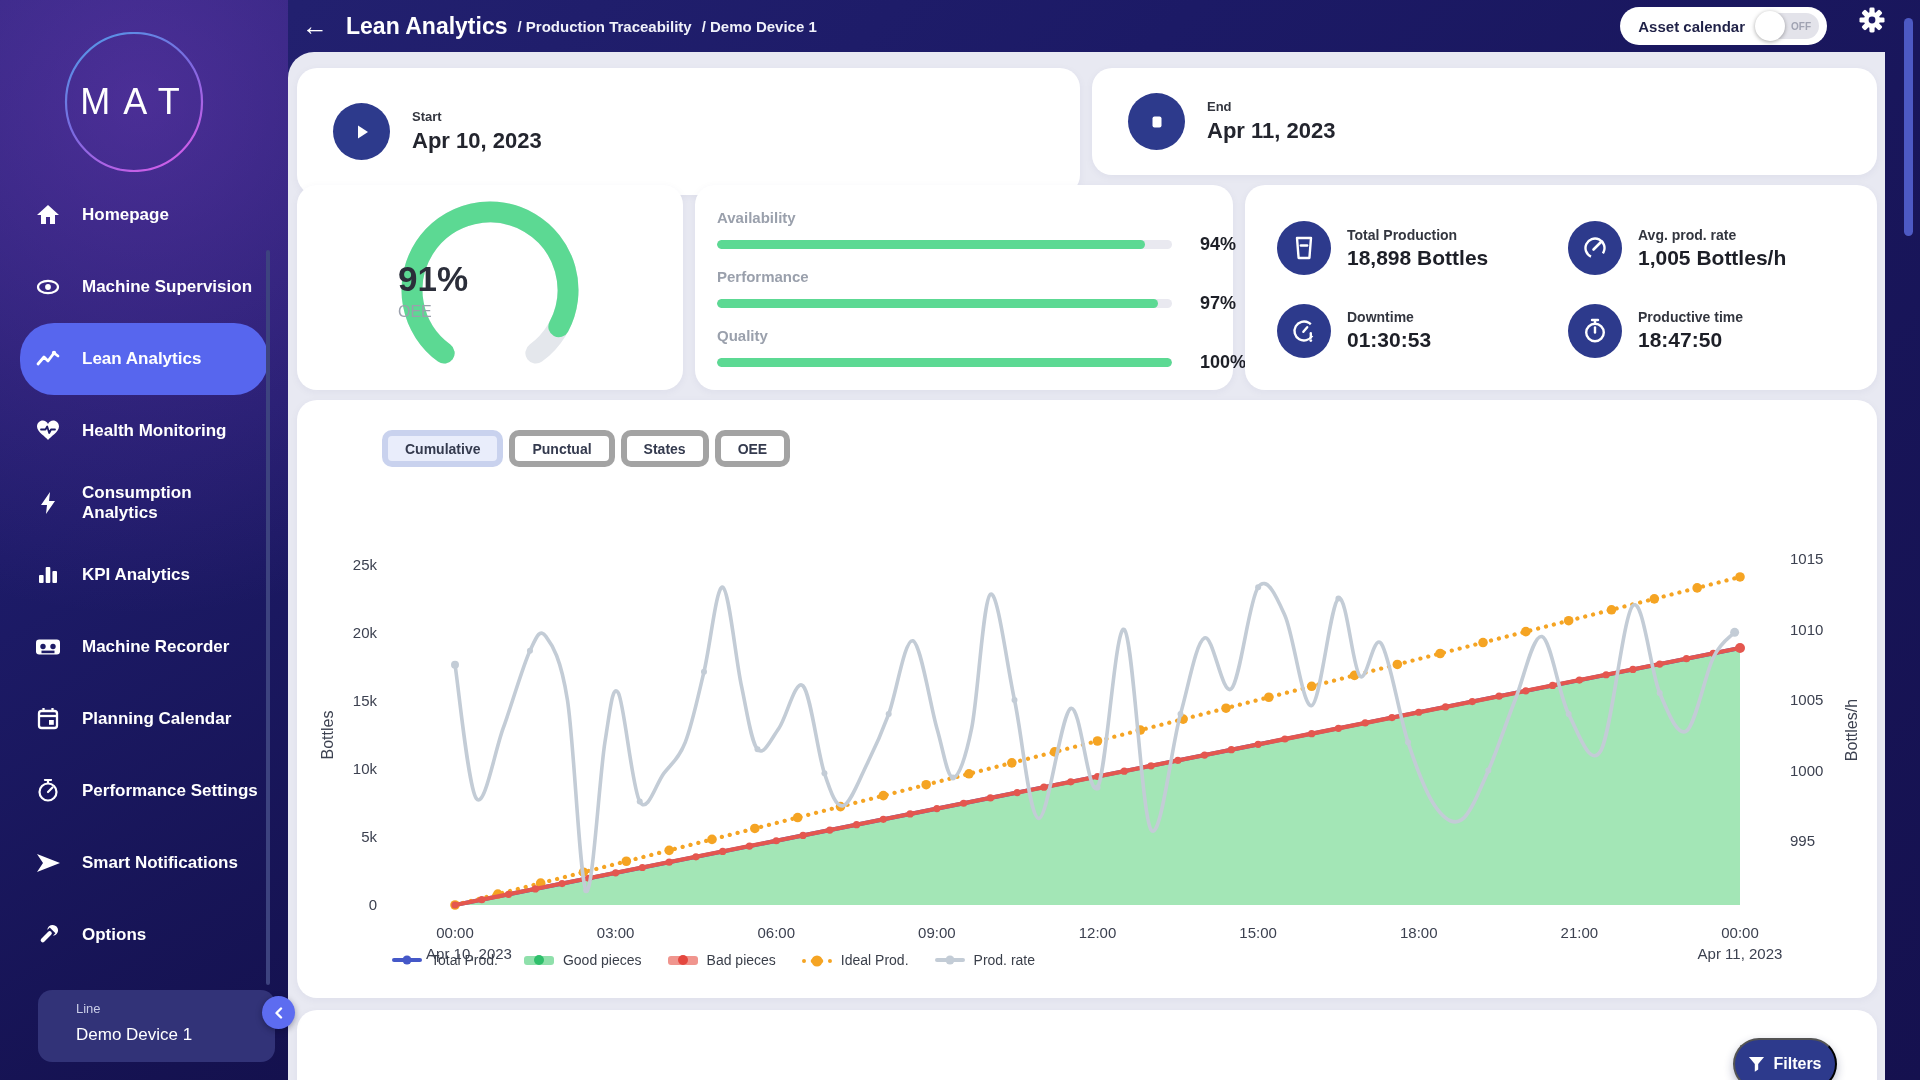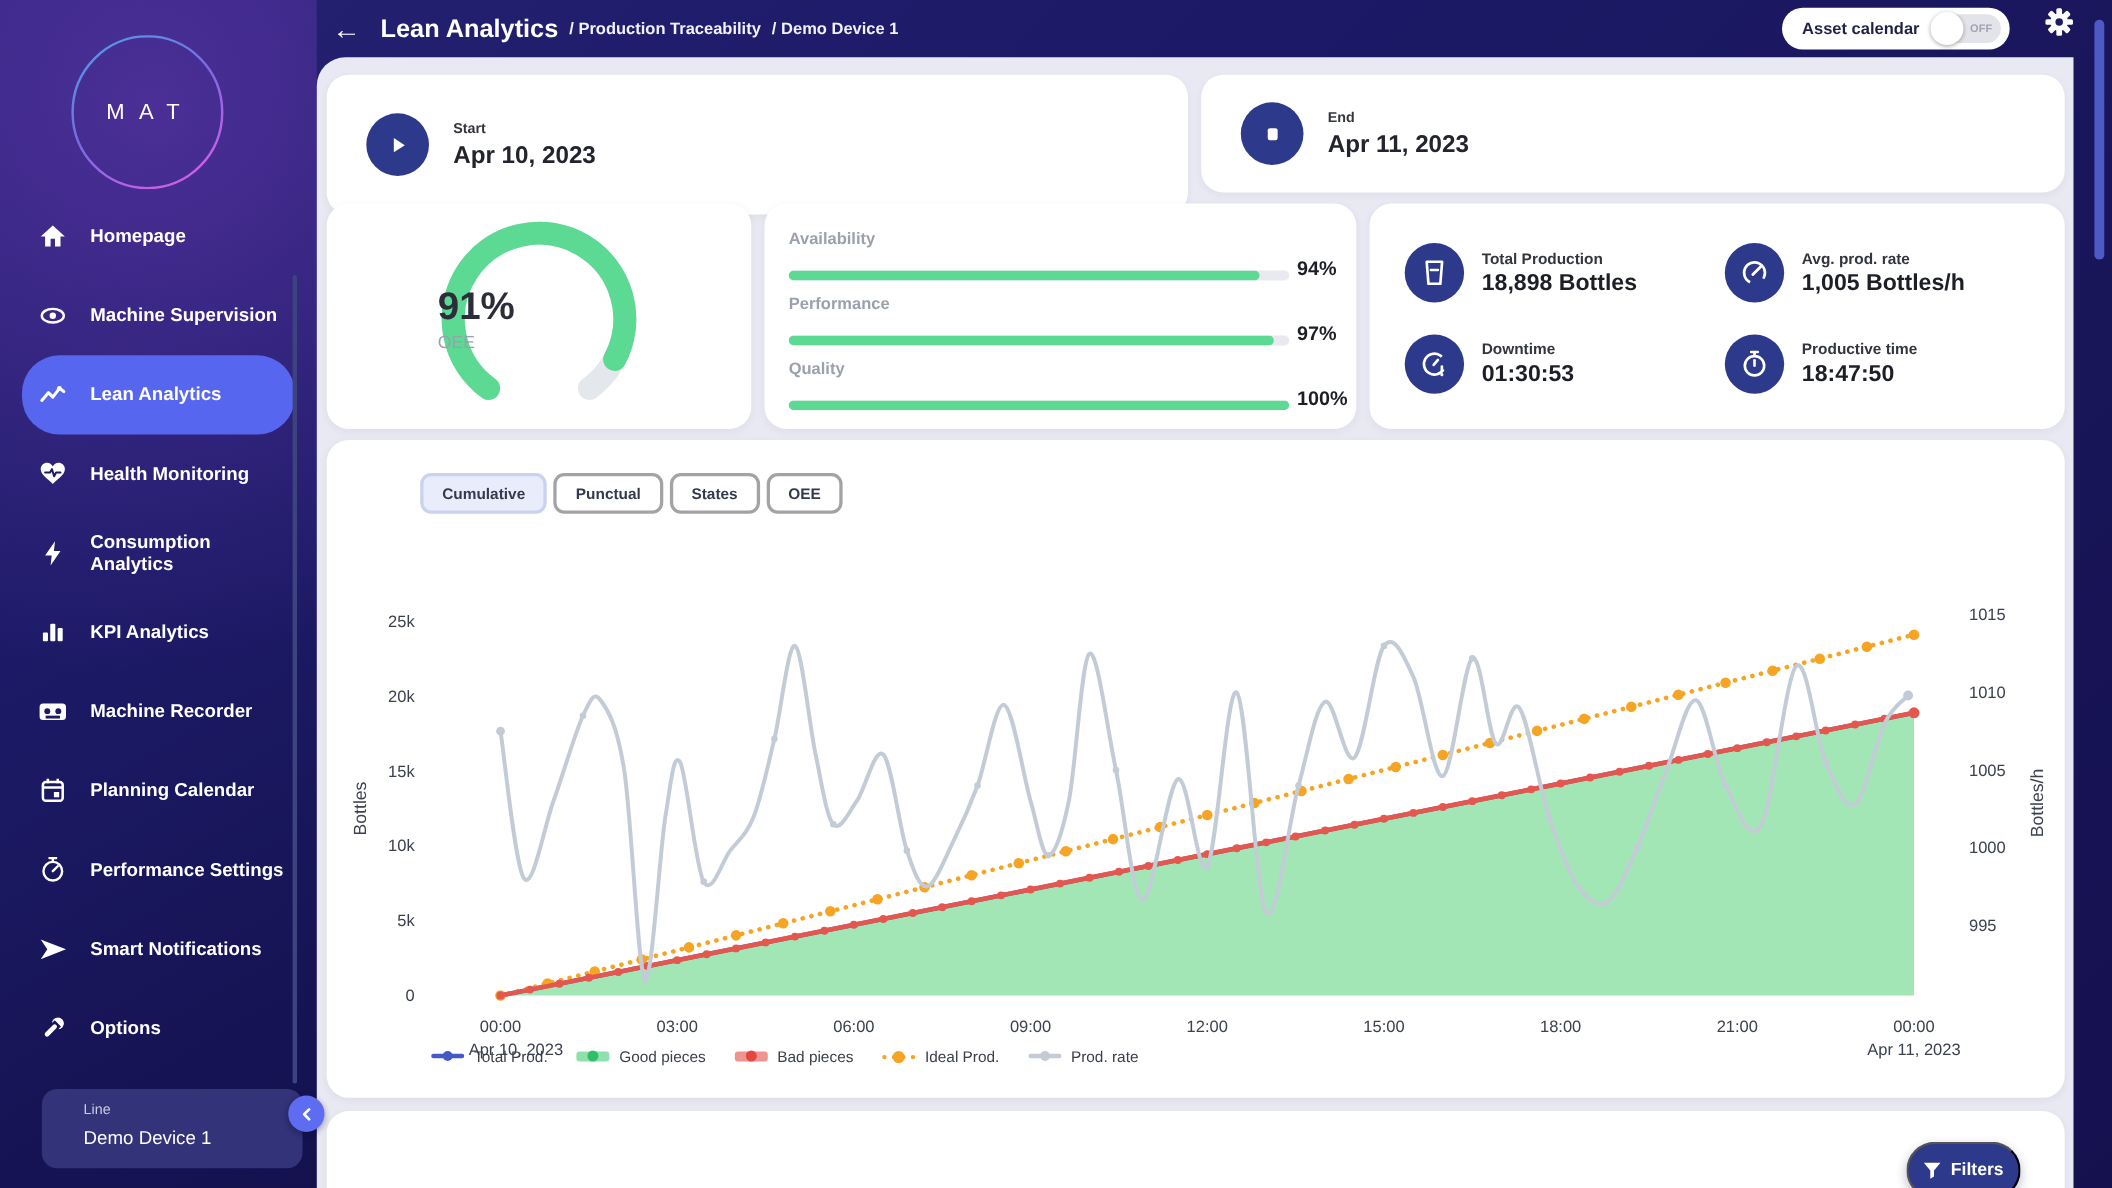--- a/index.html
+++ b/index.html
@@ -7,21 +7,21 @@
   #screen{position:relative;width:1920px;height:1080px;overflow:hidden;
     font-family:"Liberation Sans",sans-serif;
     background:linear-gradient(135deg,#242272 0%,#1c1a66 40%,#15114f 100%);}
   
   #sidebar{position:absolute;left:0;top:0;width:288px;height:1080px;
     background:radial-gradient(circle at 140px 100px,rgba(140,70,210,.38),rgba(140,70,210,0) 52%),
                linear-gradient(150deg,#262376 0%,#1d1b68 45%,#14114e 100%);}
   #logo-ring{position:absolute;left:64px;top:32px;width:140px;height:140px;border-radius:50%;
     display:flex;align-items:center;justify-content:center;}
   #logo-ring svg{position:absolute;inset:0;}
-  #logo-text{color:#fff;font-size:20px;font-weight:400;letter-spacing:13px;margin-left:5px;}
+  #logo-text{color:#fff;font-size:36px;font-weight:400;letter-spacing:13px;margin-left:5px;}
   #nav{position:absolute;left:0;top:179px;width:288px;}
   .nav-item{height:72px;margin:0 20px;padding:0 10px 0 12px;display:flex;align-items:center;gap:18px;
     border-radius:34px;cursor:pointer;color:#fff;}
   .nav-item.active{background:#5766ee;}
   .nav-ico{width:32px;min-width:32px;display:flex;align-items:center;justify-content:center;}
   .nav-label{font-size:17px;font-weight:700;line-height:1.2;}
   #sidebar-scrollbar{position:absolute;left:266px;top:250px;width:4px;height:735px;border-radius:2px;
     background:#3d437f;}
   #line-card{position:absolute;left:15px;top:990px;width:237px;height:72px;border-radius:14px;
     background:#323378;padding:11px 0 0 38px;margin-left:23px;}
@@ -61,36 +61,36 @@
   
   #gauge-card{left:9px;top:133px;width:386px;height:205px;display:flex;align-items:center;justify-content:center;}
   #gauge-wrap{position:relative;width:184px;height:184px;margin-top:4px;}
   #gauge-center{position:absolute;inset:0;display:flex;flex-direction:column;align-items:flex-start;justify-content:center;}
   #oee-value{font-size:35px;font-weight:800;color:#2b2e3a;}
   #oee-label{font-size:16px;color:#9aa0ac;margin-top:4px;}
   
   #bars-card{left:407px;top:133px;width:538px;height:205px;padding:24px 20px 15px 22px;}
   .bar-row{margin-bottom:13px;}
   .bar-label{font-size:15px;font-weight:700;color:#9aa0ac;margin-bottom:8px;}
-  .bar-line{display:flex;align-items:flex-end;gap:7px;}
+  .bar-line{display:flex;align-items:center;gap:28px;}
   .bar-track{flex:0 0 455px;height:9px;border-radius:5px;background:#e9e9f0;overflow:hidden;}
   .bar-fill{height:100%;border-radius:5px;background:#5cd993;}
   .bar-value{font-size:18px;font-weight:800;color:#1d1f27;margin-left:auto;}
   
   #stats-card{left:957px;top:133px;width:632px;height:205px;display:grid;
     grid-template-columns:1fr 1fr;grid-template-rows:1fr 1fr;padding:26px 18px 22px 32px;row-gap:8px;}
   .stat{display:flex;align-items:center;gap:16px;}
   .stat-circle{width:54px;min-width:54px;height:54px;border-radius:50%;background:#2d3a8c;
     display:flex;align-items:center;justify-content:center;}
   .stat-label{font-size:14px;font-weight:700;color:#33363f;}
   .stat-value{font-size:21px;font-weight:800;color:#1d1f27;margin-top:3px;}
   
   #chart-card{left:9px;top:348px;width:1580px;height:598px;}
   #tabs{position:absolute;left:85px;top:30px;display:flex;gap:6px;z-index:5;}
-  .tab{height:37px;border-radius:10px;border:3px solid #a3a3a3;background:#fff;color:#343a4e;
+  .tab{height:37px;border-radius:10px;border:6px solid #a3a3a3;background:#fff;color:#343a4e;
     font-size:14px;font-weight:700;padding:0 17px;display:flex;align-items:center;cursor:pointer;
     font-family:"Liberation Sans",sans-serif;}
   .tab.active{background:#e9edfb;border-color:#c9d2ee;}
   #chart-svg{position:absolute;left:0;top:0;width:1580px;height:598px;}
   #legend{position:absolute;left:95px;top:552px;display:flex;align-items:center;gap:26px;z-index:5;}
   .leg-item{display:flex;align-items:center;gap:9px;}
   .leg-label{font-size:14px;color:#3a3f4a;}
   .sw{position:relative;width:30px;}
   .sw .bar{border-radius:3px;}
   .sw .dot{position:absolute;left:50%;top:50%;transform:translate(-50%,-50%);border-radius:50%;}

